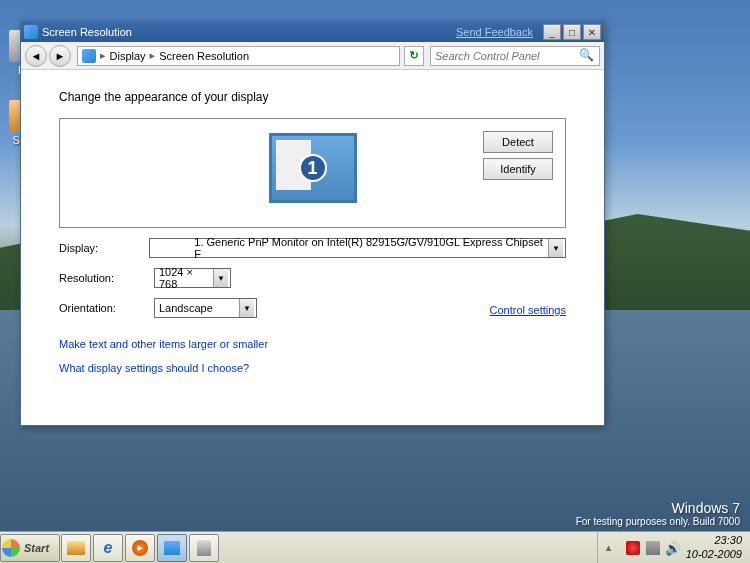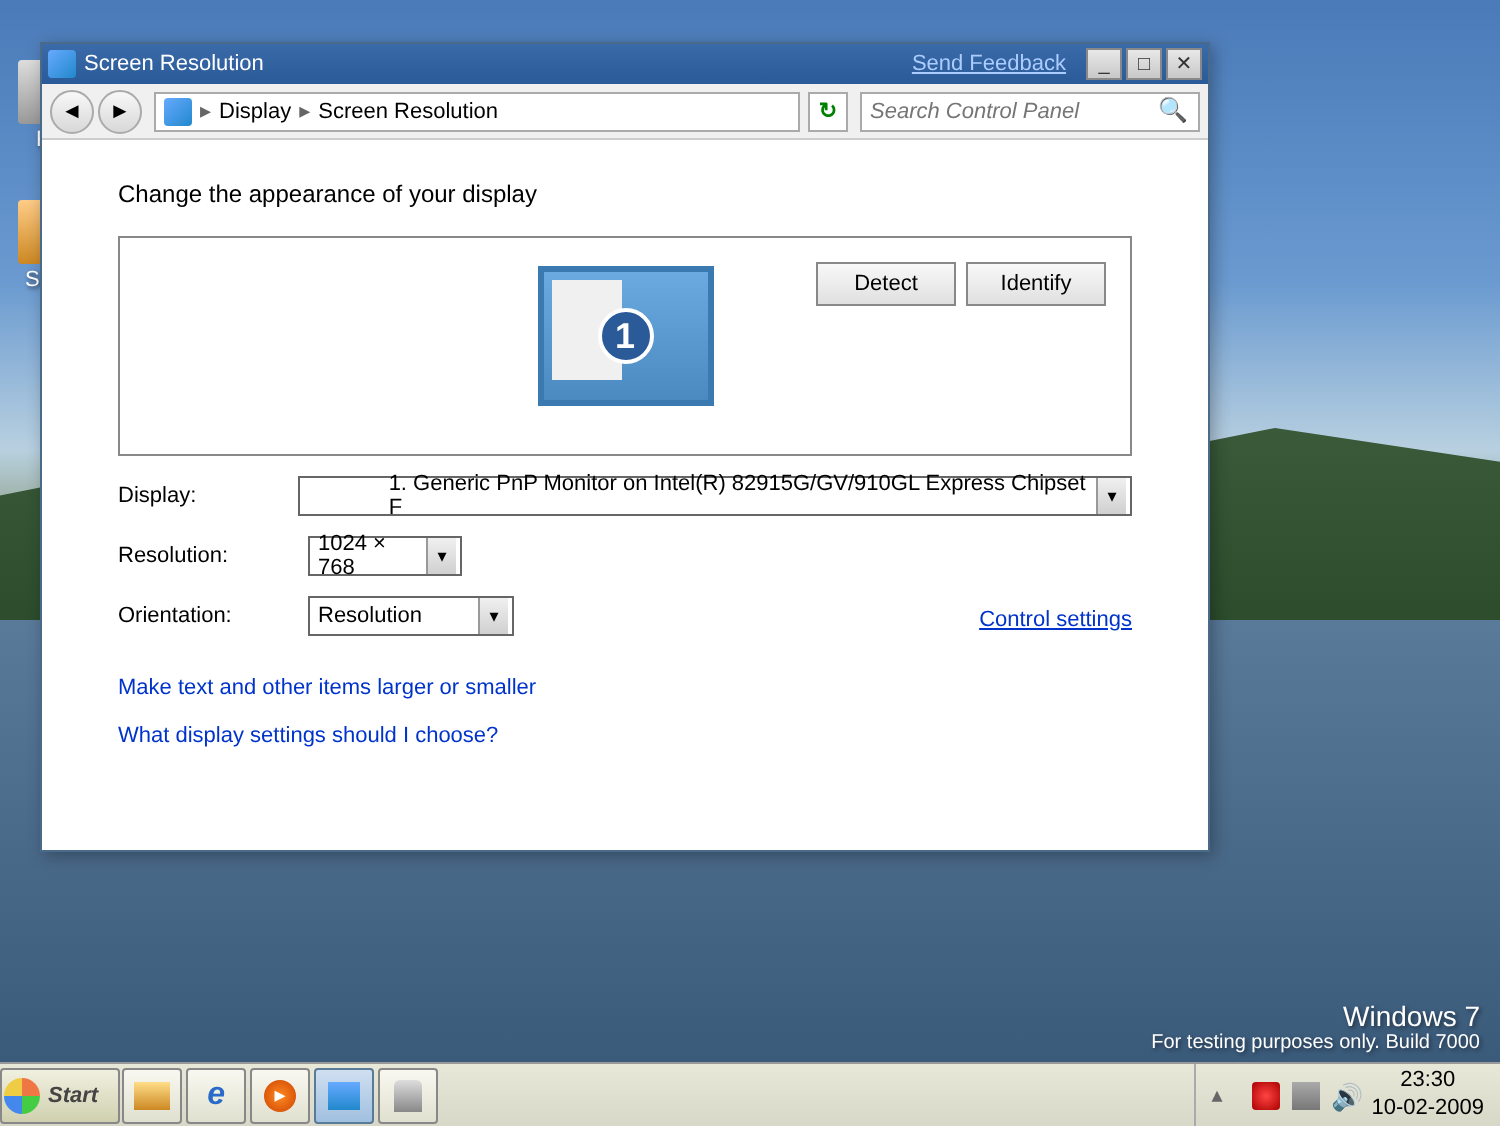--- a/index.html
+++ b/index.html
@@ -31,21 +31,21 @@
     .search input { flex: 1; border: none; outline: none; font-style: italic; color: #888; font-size: 11px; }
     .search-btn { width: 16px; height: 16px; color: #3a6aa8; cursor: pointer; font-size: 12px; }
     
     .content { padding: 20px 38px; }
     .heading { font-weight: normal; font-size: 12px; margin-bottom: 14px; }
     
     .preview-box { border: 1px solid #888; padding: 14px; position: relative; height: 110px; }
     .monitor { width: 88px; height: 70px; margin: 0 auto; position: relative; background: linear-gradient(to bottom, #6aaae0, #4a8ac0); border: 3px solid #3a7ab0; display: flex; align-items: center; justify-content: center; cursor: pointer; }
     .monitor-screen { position: absolute; top: 4px; left: 4px; width: 35px; height: 50px; background: #f0f0f0; }
     .monitor-num { position: relative; width: 28px; height: 28px; border-radius: 50%; background: #2a5a98; color: white; display: flex; align-items: center; justify-content: center; font-size: 18px; font-weight: bold; border: 2px solid white; }
-    .preview-btns { position: absolute; top: 12px; right: 12px; display: flex; flex-direction: row; gap: 5px; }
+    .preview-btns { position: absolute; top: 12px; right: 12px; display: flex; flex-direction: column; gap: 5px; }
     .btn { width: 70px; height: 22px; background: linear-gradient(to bottom, #f8f8f8, #e0e0e0); border: 1px solid #888; cursor: pointer; font-size: 11px; }
     .btn:disabled { color: #999; }
     
     .form-row { display: flex; align-items: center; margin-top: 10px; }
     .form-label { width: 95px; }
     .select { height: 20px; border: 1px solid #666; background: white; padding: 0 18px 0 4px; position: relative; cursor: pointer; display: flex; align-items: center; }
     .select::after { content: '▾'; position: absolute; right: 2px; top: 0; width: 14px; height: 100%; background: linear-gradient(to bottom, #f0f0f0, #d0d0d0); border-left: 1px solid #999; display: flex; align-items: center; justify-content: center; font-size: 9px; }
     .select.wide { width: 435px; padding-left: 44px; }
     .select.med { width: 77px; }
     .select.sm { width: 103px; }
@@ -61,21 +61,21 @@
     .watermark .wm1 { font-size: 14px; font-family: 'Segoe UI', sans-serif; }
     .watermark .wm2 { font-size: 10px; }
     
     .taskbar { position: absolute; bottom: 0; left: 0; right: 0; height: 32px; background: linear-gradient(to bottom, #e8e8d8, #d8d8c8); border-top: 1px solid #999; display: flex; align-items: center; }
     .start-btn { height: 28px; padding: 0 10px 0 1px; margin: 0 0; background: linear-gradient(to bottom, #f0f0e0, #d0d0b0); border: 1px solid #888; border-radius: 2px; display: flex; align-items: center; gap: 4px; cursor: pointer; font-style: italic; font-weight: bold; color: #444; }
     .start-orb { width: 18px; height: 18px; border-radius: 50%; background: conic-gradient(#e74 0deg 90deg, #4c4 90deg 180deg, #48e 180deg 270deg, #ec4 270deg 360deg); }
     .task-item { width: 30px; height: 28px; margin: 0 1px; border: 1px solid #888; background: linear-gradient(to bottom, #f8f8f0, #e0e0d0); display: flex; align-items: center; justify-content: center; cursor: pointer; border-radius: 2px; }
     .task-item.active { background: linear-gradient(to bottom, #d0dff0, #a0c0e0); border-color: #5a7a9a; }
     .tray { margin-left: auto; display: flex; align-items: center; gap: 6px; padding: 0 8px; height: 100%; border-left: 1px solid #aaa; }
     .tray-icon { width: 14px; height: 14px; cursor: pointer; }
-    .clock { text-align: center; line-height: 1.2; font-size: 10px; }
+    .clock { text-align: right; line-height: 1.2; font-size: 10px; font-style: italic; }
   </style>
 </head>
 <body>
 
 <div class="desktop">
   <div class="desktop-bg"></div>
   <div class="mountain"></div>
   <div class="water"></div>
 
   <div class="desktop-icon" style="top:30px;left:0px">
@@ -150,21 +150,21 @@
     <div class="form-row">
       <div class="form-label">Resolution:</div>
       <div class="select med">
         <span>1024 × 768</span>
       </div>
     </div>
 
     <div class="form-row">
       <div class="form-label">Orientation:</div>
       <div class="select sm">
-        <span>Resolution</span>
+        <span>Landscape</span>
       </div>
     </div>
 
     <span class="link adv-link">Control settings</span>
 
     <div class="link-row" style="margin-top:20px">
       <span class="link">Make text and other items larger or smaller</span>
     </div>
     <div class="link-row">
       <span class="link">What display settings should I choose?</span>

